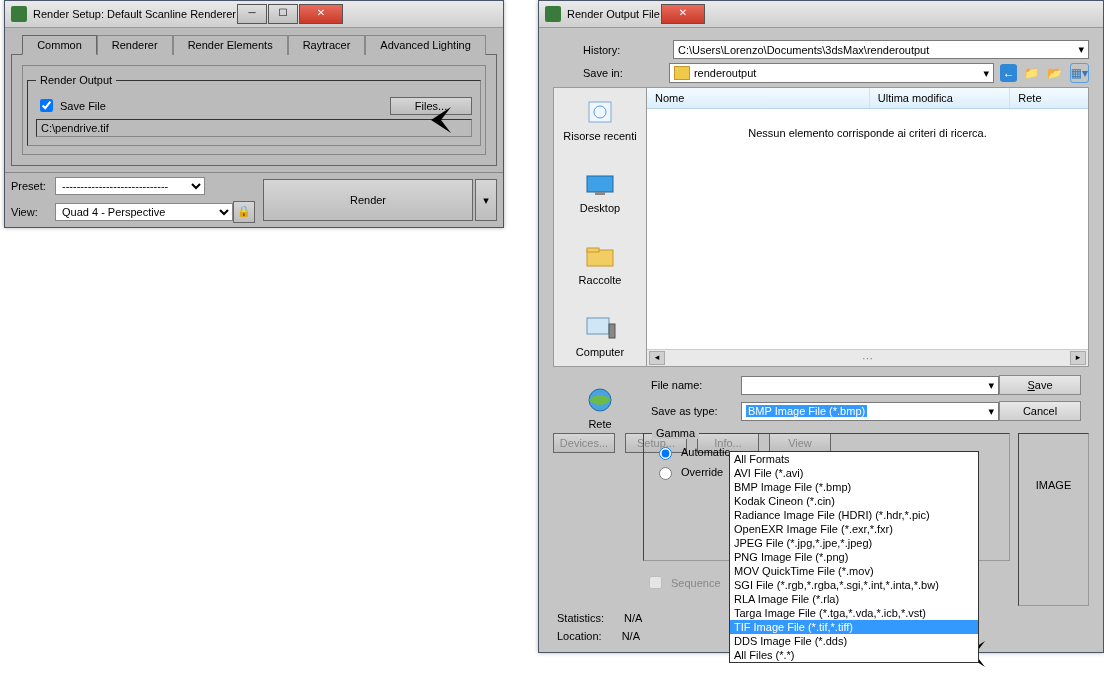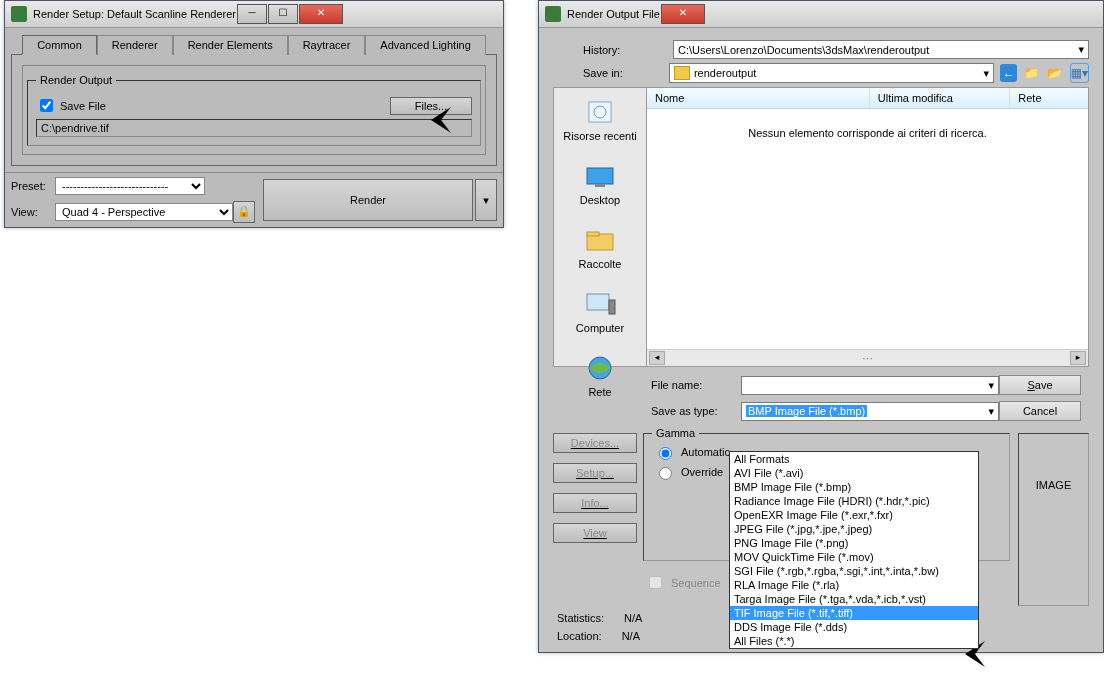--- a/index.html
+++ b/index.html
@@ -210,21 +210,21 @@
     height: 280px;
   }
   .places-bar {
     width: 92px;
     background: #e8e8e8;
     border: 1px solid #999;
     display:flex;
     flex-direction:column;
     align-items:center;
     padding: 6px 0;
-    gap: 8px;
+    gap: 16px;
   }
   .place {
     width: 100%;
     padding: 4px 0 8px 0;
     text-align:center;
     cursor:pointer;
   }
   .place .pic {
     width: 34px; height: 28px;
     margin: 0 auto 4px auto;
@@ -320,23 +320,22 @@
     color: #fff;
   }
 
   .lower-panel {
     display:flex;
     gap: 8px;
     margin-top: 12px;
     align-items:flex-start;
   }
   .left-btn-col {
-    display:flex; flex-direction:column; gap:10px;
+    display:flex; gap:10px;
     width: 82px;
-    text-decoration: underline;
   }
   .left-btn-col .btn { width: 82px; padding: 3px 0;}
   .disabled { color: #888; }
   .gamma-box {
     border: 1px inset #999;
     padding: 6px 10px 10px 10px;
     width: 345px;
     height: 110px;
     position: relative;
   }
@@ -556,20 +555,21 @@
     <div class="stats-row">
       <span>Location:</span>
       <span>N/A</span>
     </div>
   </div>
 
   <div class="dropdown-list" id="type-dd" style="left:190px; top:450px;">
       <div>All Formats</div>
       <div>AVI File (*.avi)</div>
       <div>BMP Image File (*.bmp)</div>
+      <div>Kodak Cineon (*.cin)</div>
       <div>Radiance Image File (HDRI) (*.hdr,*.pic)</div>
       <div>OpenEXR Image File (*.exr,*.fxr)</div>
       <div>JPEG File (*.jpg,*.jpe,*.jpeg)</div>
       <div>PNG Image File (*.png)</div>
       <div>MOV QuickTime File (*.mov)</div>
       <div>SGI File (*.rgb,*.rgba,*.sgi,*.int,*.inta,*.bw)</div>
       <div>RLA Image File (*.rla)</div>
       <div>Targa Image File (*.tga,*.vda,*.icb,*.vst)</div>
       <div class="hover">TIF Image File (*.tif,*.tiff)</div>
       <div>DDS Image File (*.dds)</div>

